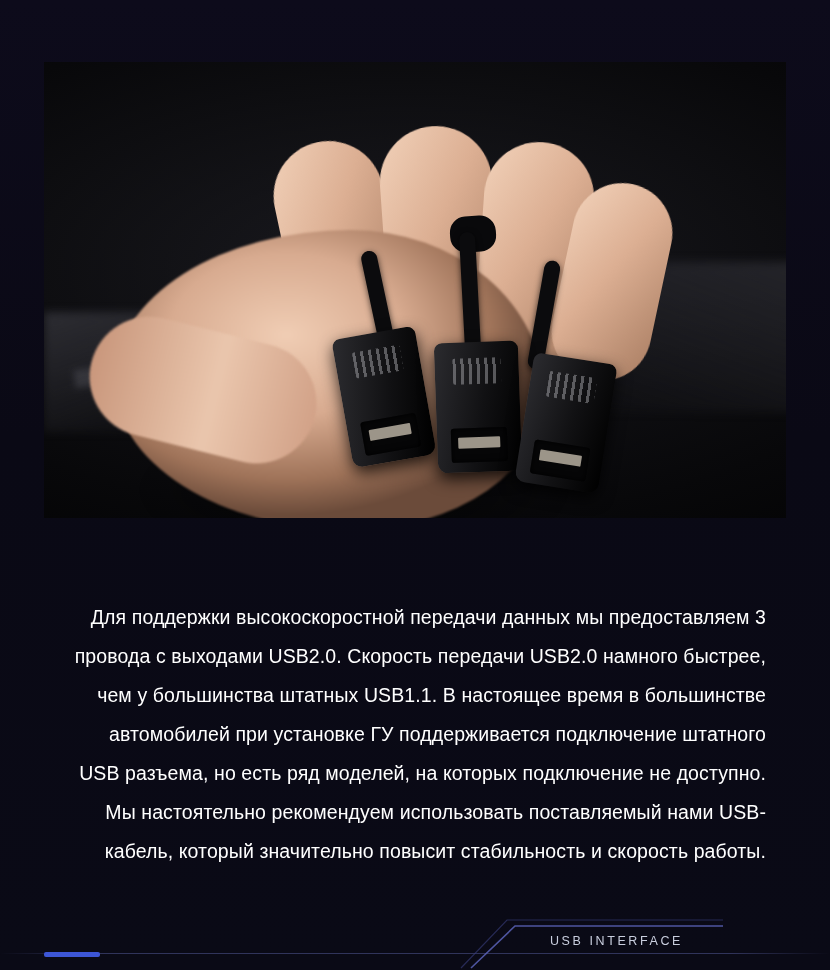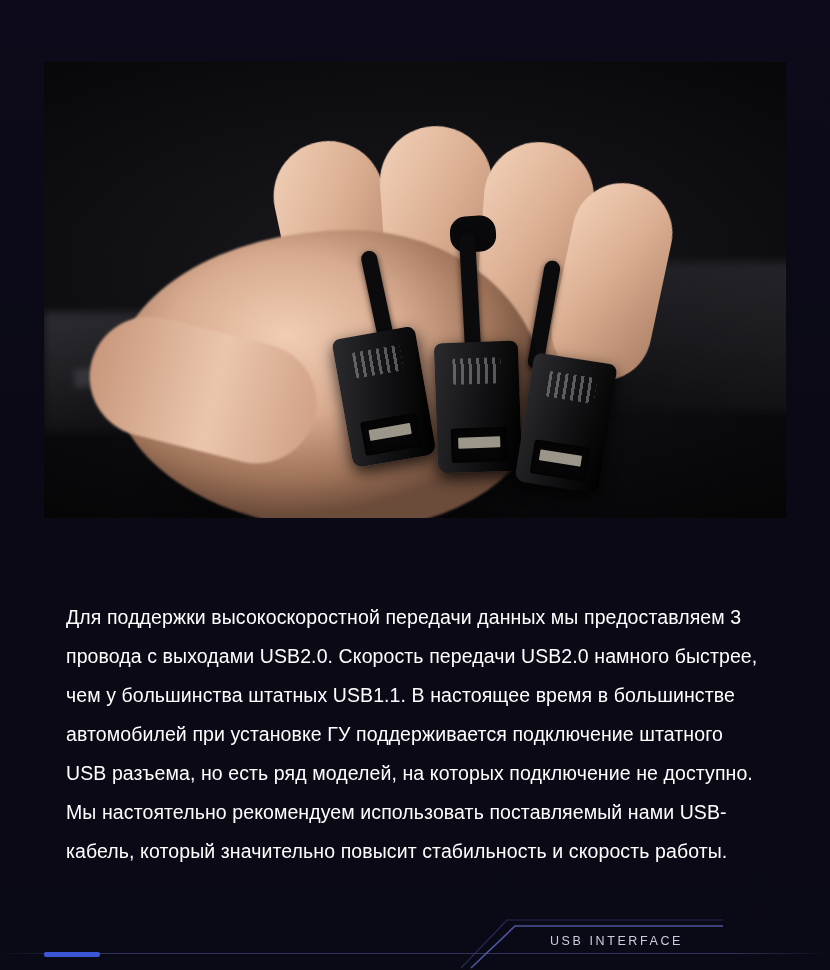--- a/index.html
+++ b/index.html
@@ -14,20 +14,21 @@
     font-family: "Liberation Sans", sans-serif;
     color: #ffffff;
     position: relative;
   }
   .page {
     position: relative;
     width: 830px;
     height: 970px;
     background: linear-gradient(180deg, #0d0b1b 0%, #0a0915 45%, #0a0a16 100%);
     overflow: hidden;
+    text-align: right;
   }
 
   
   .photo-wrap {
     position: absolute;
     left: 44px;
     top: 62px;
     width: 742px;
     height: 456px;
     background: #000000;

